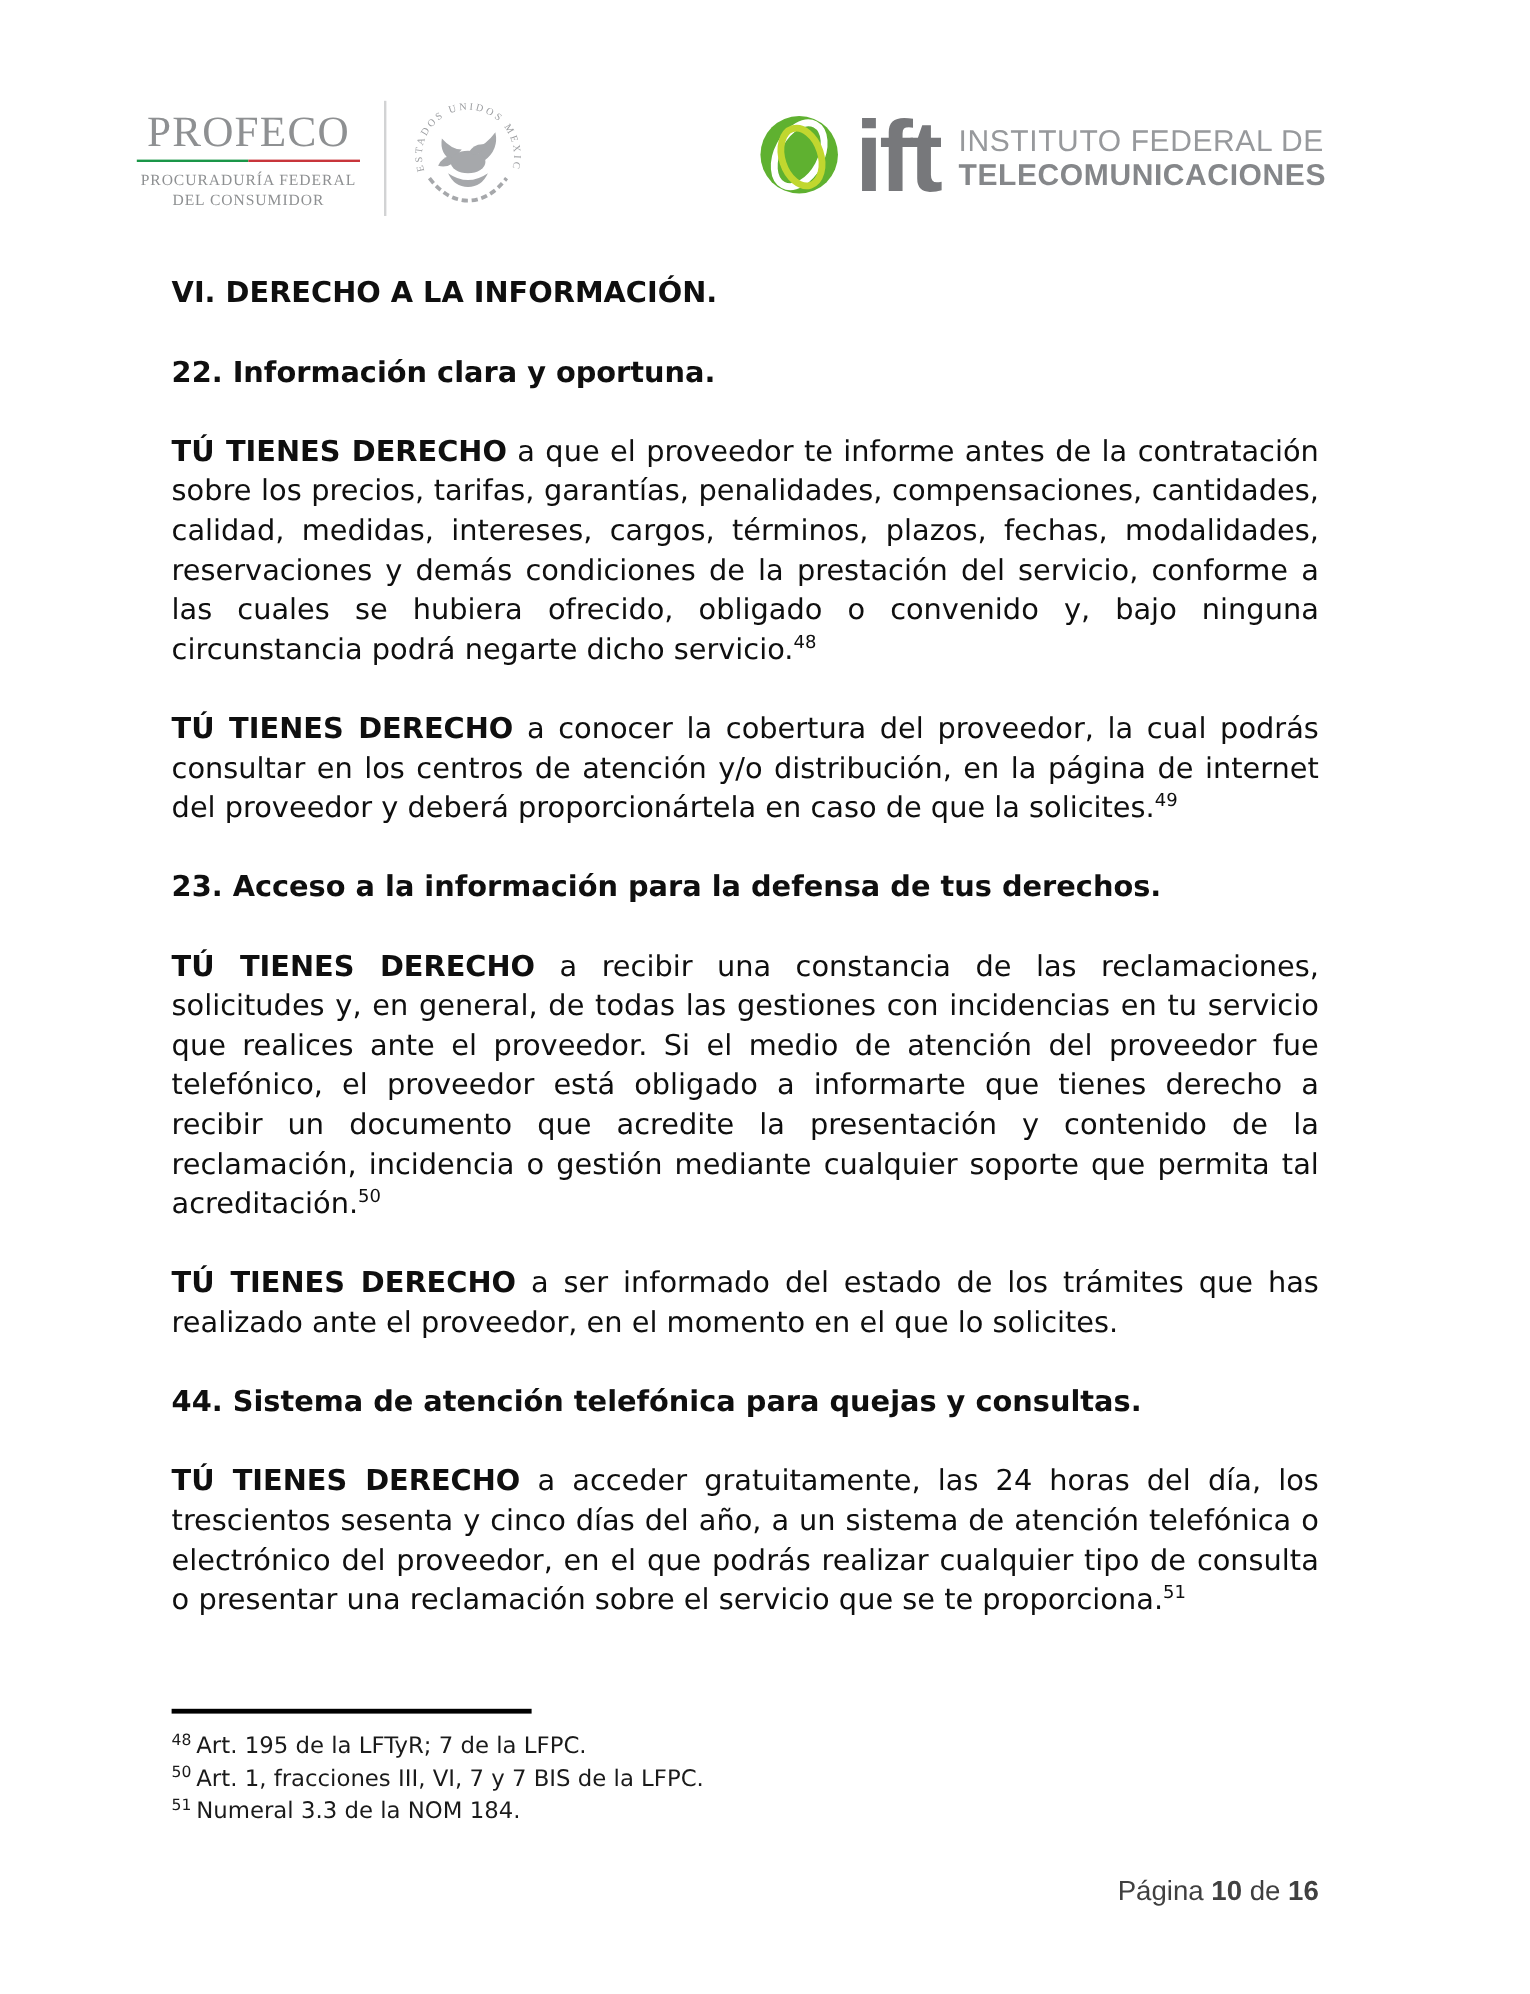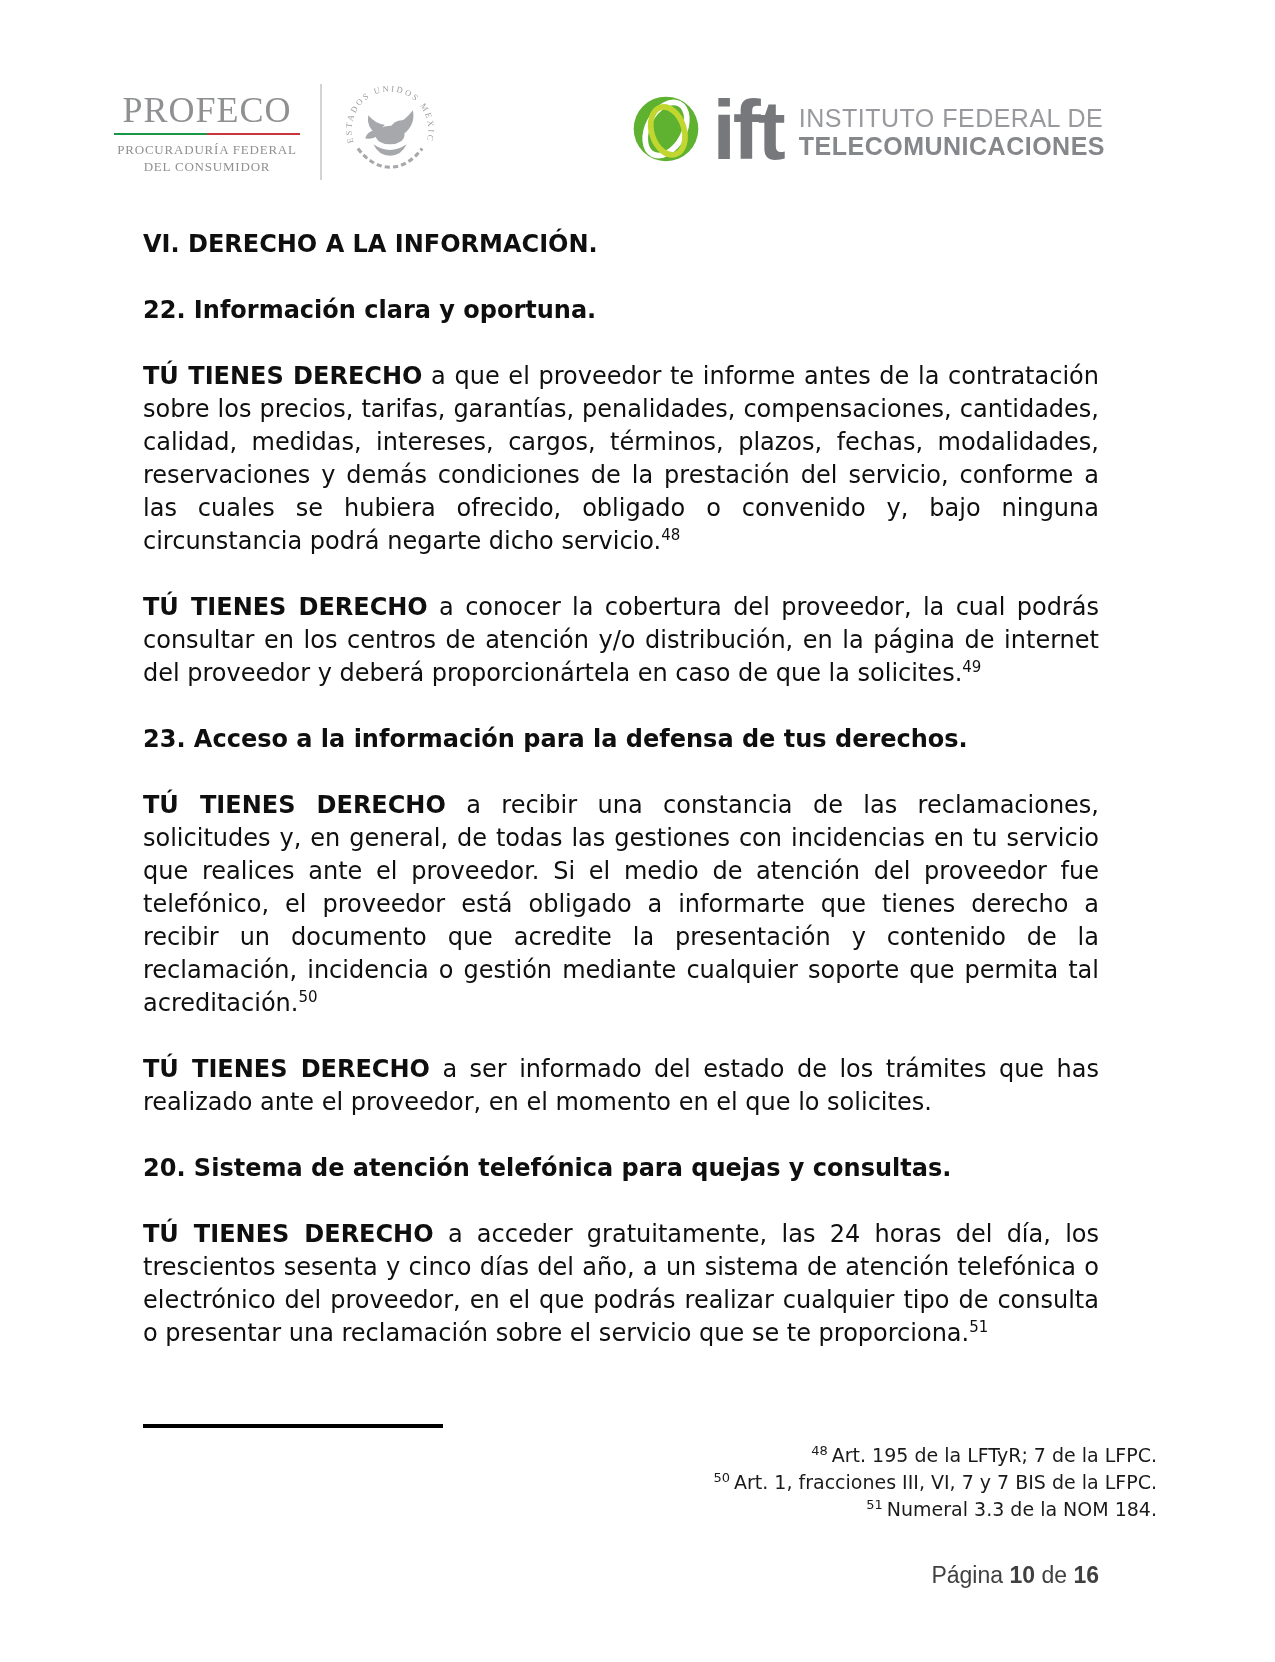--- a/index.html
+++ b/index.html
@@ -40,21 +40,21 @@
     position:absolute;left:143px;right:118px;top:228px;
     font-size:24px;line-height:33px;text-align:justify;color:#0f0f0f;
   }
   .doc .heading{font-weight:bold;margin:33px 0 0 0;text-align:left;}
   .doc .heading:first-child{margin-top:0;}
   .doc p.para{margin:33px 0 0 0;}
   .doc sup{font-size:15px;line-height:0;vertical-align:super;}
   
   .fn-area{position:absolute;left:143px;top:1424px;width:1014px;}
   .fn-rule{width:300px;height:4px;background:#000000;}
-  .fn-list{list-style:none;margin:14px 0 0 0;padding:0;font-size:19px;line-height:27px;color:#1a1a1a;text-align:right;}
+  .fn-list{list-style:none;margin:14px 0 0 0;padding:0;font-size:19px;line-height:27px;color:#1a1a1a;}
   .fn-list sup{font-size:13px;vertical-align:super;line-height:0;margin-right:4px;}
   
   .pg-footer{
     position:absolute;top:1562px;right:118px;
     font-family:"Liberation Sans",sans-serif;font-size:23px;color:#404040;
   }
   .pg-footer b{font-weight:bold;}
   .seal svg text{font-family:"Liberation Serif",serif;}
 </style>
 </head>
@@ -110,21 +110,21 @@
   </div>
 
   <div class="doc" id="doc-body">
       <div class="heading">VI. DERECHO A LA INFORMACIÓN.</div>
       <div class="heading">22. Información clara y oportuna.</div>
       <p class="para"><b>TÚ TIENES DERECHO</b> a que el proveedor te informe antes de la contratación sobre los precios, tarifas, garantías, penalidades, compensaciones, cantidades, calidad, medidas, intereses, cargos, términos, plazos, fechas, modalidades, reservaciones y demás condiciones de la prestación del servicio, conforme a las cuales se hubiera ofrecido, obligado o convenido y, bajo ninguna circunstancia podrá negarte dicho servicio.<sup>48</sup></p>
       <p class="para"><b>TÚ TIENES DERECHO</b> a conocer la cobertura del proveedor, la cual podrás consultar en los centros de atención y/o distribución, en la página de internet del proveedor y deberá proporcionártela en caso de que la solicites.<sup>49</sup></p>
       <div class="heading">23. Acceso a la información para la defensa de tus derechos.</div>
       <p class="para"><b>TÚ TIENES DERECHO</b> a recibir una constancia de las reclamaciones, solicitudes y, en general, de todas las gestiones con incidencias en tu servicio que realices ante el proveedor. Si el medio de atención del proveedor fue telefónico, el proveedor está obligado a informarte que tienes derecho a recibir un documento que acredite la presentación y contenido de la reclamación, incidencia o gestión mediante cualquier soporte que permita tal acreditación.<sup>50</sup></p>
       <p class="para"><b>TÚ TIENES DERECHO</b> a ser informado del estado de los trámites que has realizado ante el proveedor, en el momento en el que lo solicites.</p>
-      <div class="heading">20. Sistema de atención telefónica para quejas y consultas.</div>
+      <div class="heading">44. Sistema de atención telefónica para quejas y consultas.</div>
       <p class="para"><b>TÚ TIENES DERECHO</b> a acceder gratuitamente, las 24 horas del día, los trescientos sesenta y cinco días del año, a un sistema de atención telefónica o electrónico del proveedor, en el que podrás realizar cualquier tipo de consulta o presentar una reclamación sobre el servicio que se te proporciona.<sup>51</sup></p>
     </div>
 
   <div class="fn-area">
     <div class="fn-rule"></div>
     <ul class="fn-list" id="footnote-list">
         <li><sup>48</sup>Art. 195 de la LFTyR; 7 de la LFPC.</li>
         <li><sup>50</sup>Art. 1, fracciones III, VI, 7 y 7 BIS de la LFPC.</li>
         <li><sup>51</sup>Numeral 3.3 de la NOM 184.</li>
       </ul>

